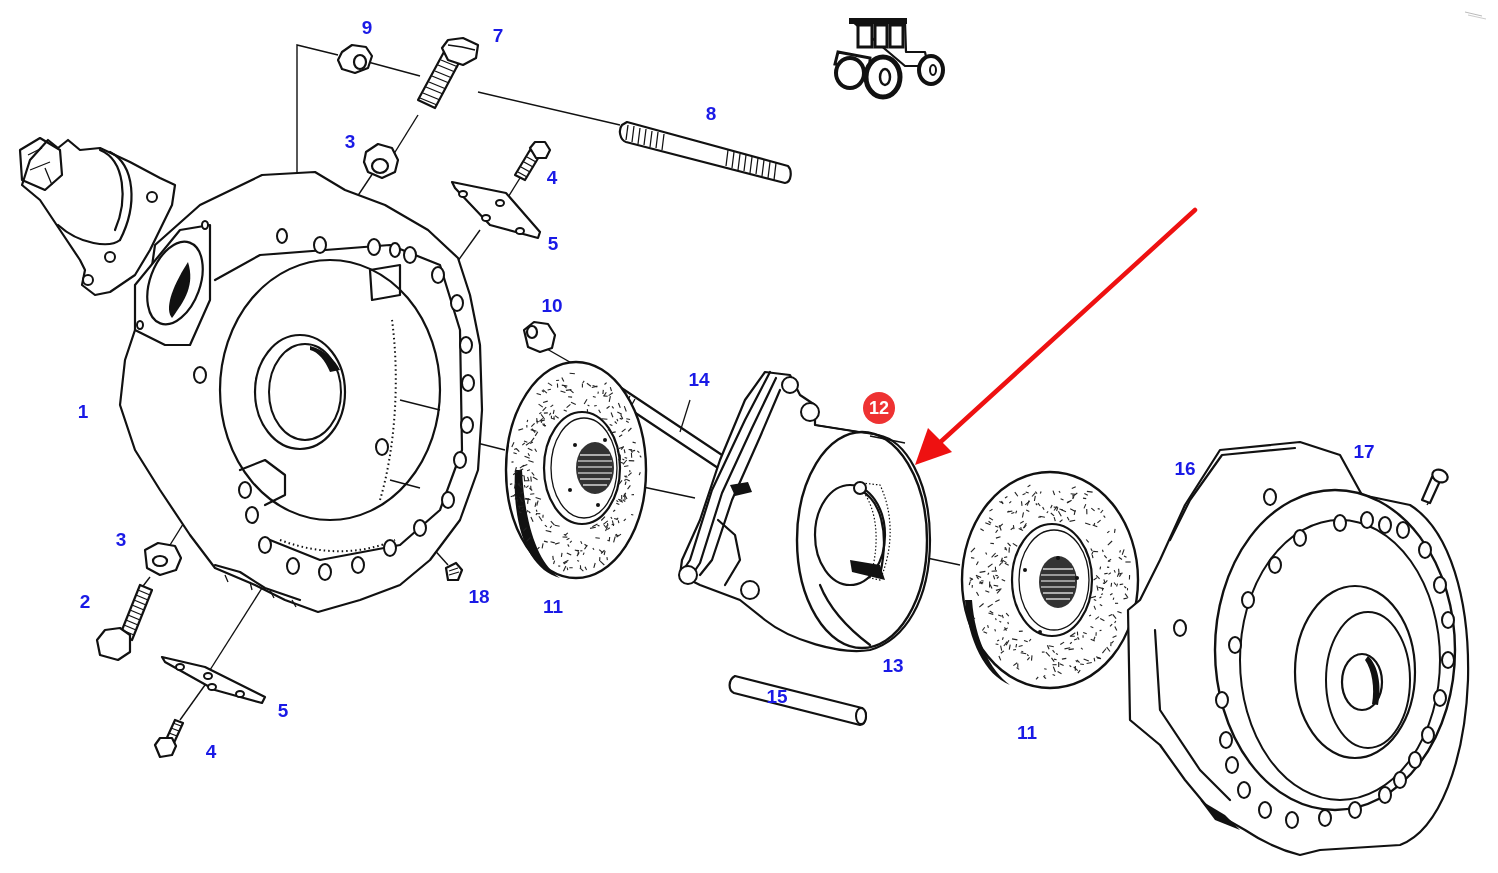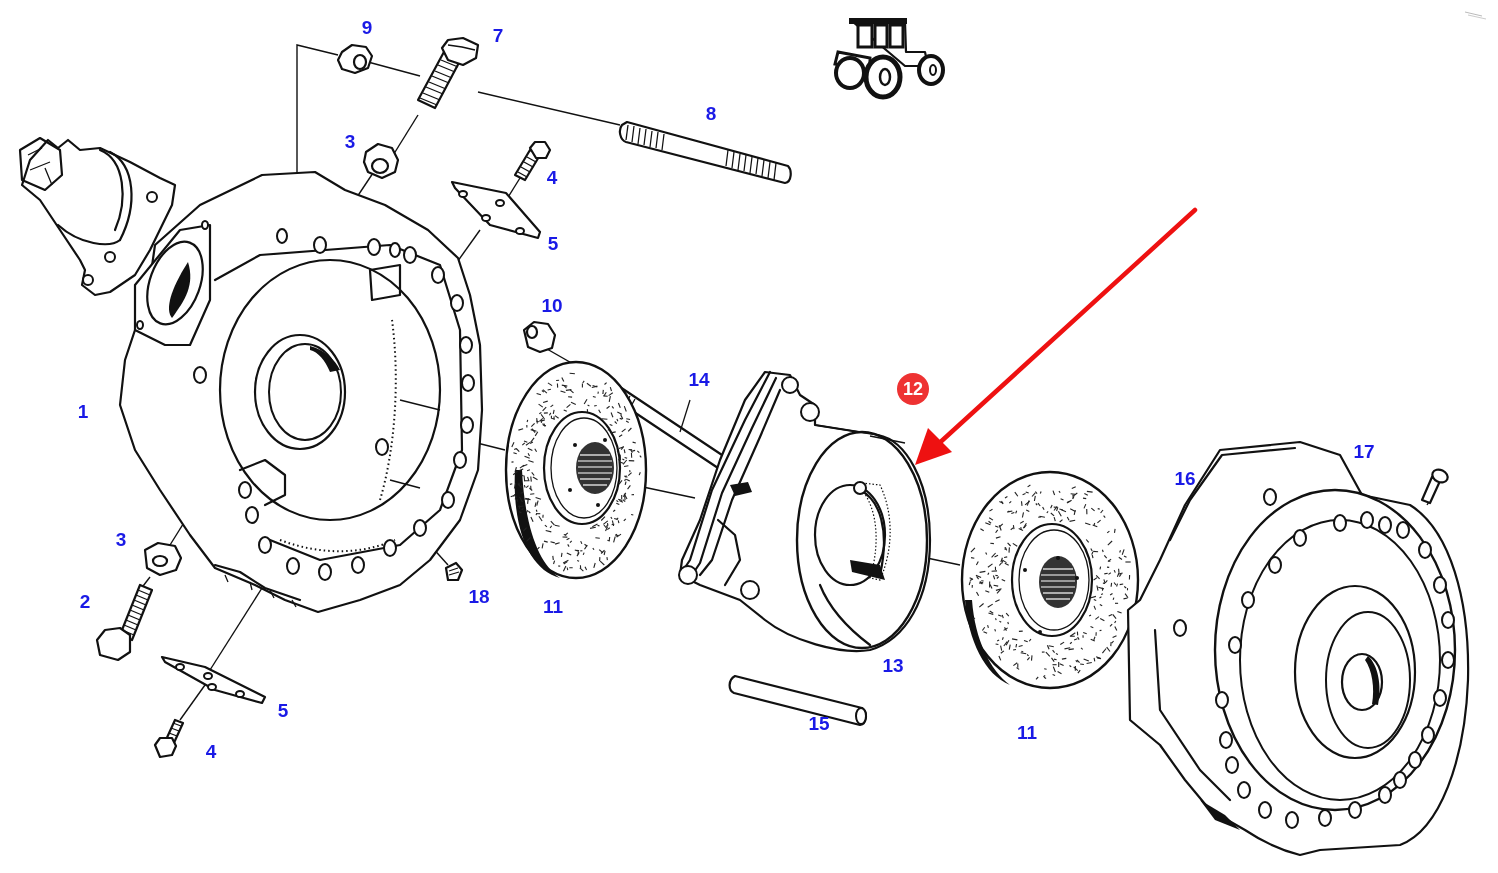--- a/index.html
+++ b/index.html
@@ -936,26 +936,26 @@
 
 <div class="callout" style="left:367px;top:27px;">9</div>
 <div class="callout" style="left:498px;top:35px;">7</div>
 <div class="callout" style="left:711px;top:113px;">8</div>
 <div class="callout" style="left:350px;top:141px;">3</div>
 <div class="callout" style="left:552px;top:177px;">4</div>
 <div class="callout" style="left:553px;top:243px;">5</div>
 <div class="callout" style="left:552px;top:305px;">10</div>
 <div class="callout" style="left:83px;top:411px;">1</div>
 <div class="callout" style="left:699px;top:379px;">14</div>
-<div class="badge" style="left:879px;top:389px;margin-left:34px;">12</div>
+<div class="badge" style="left:879px;top:408px;">12</div>
 <div class="callout" style="left:1364px;top:451px;">17</div>
-<div class="callout" style="left:1185px;top:478px;">16</div>
+<div class="callout" style="left:1185px;top:468px;">16</div>
 <div class="callout" style="left:121px;top:539px;">3</div>
 <div class="callout" style="left:85px;top:601px;">2</div>
 <div class="callout" style="left:479px;top:596px;">18</div>
 <div class="callout" style="left:553px;top:606px;">11</div>
 <div class="callout" style="left:893px;top:665px;">13</div>
 <div class="callout" style="left:283px;top:710px;">5</div>
 <div class="callout" style="left:211px;top:751px;">4</div>
-<div class="callout" style="left:777px;top:723px;margin-left:42px;">15</div>
+<div class="callout" style="left:777px;top:696px;">15</div>
 <div class="callout" style="left:1027px;top:732px;">11</div>
 
 </div>
 
 </body></html>

